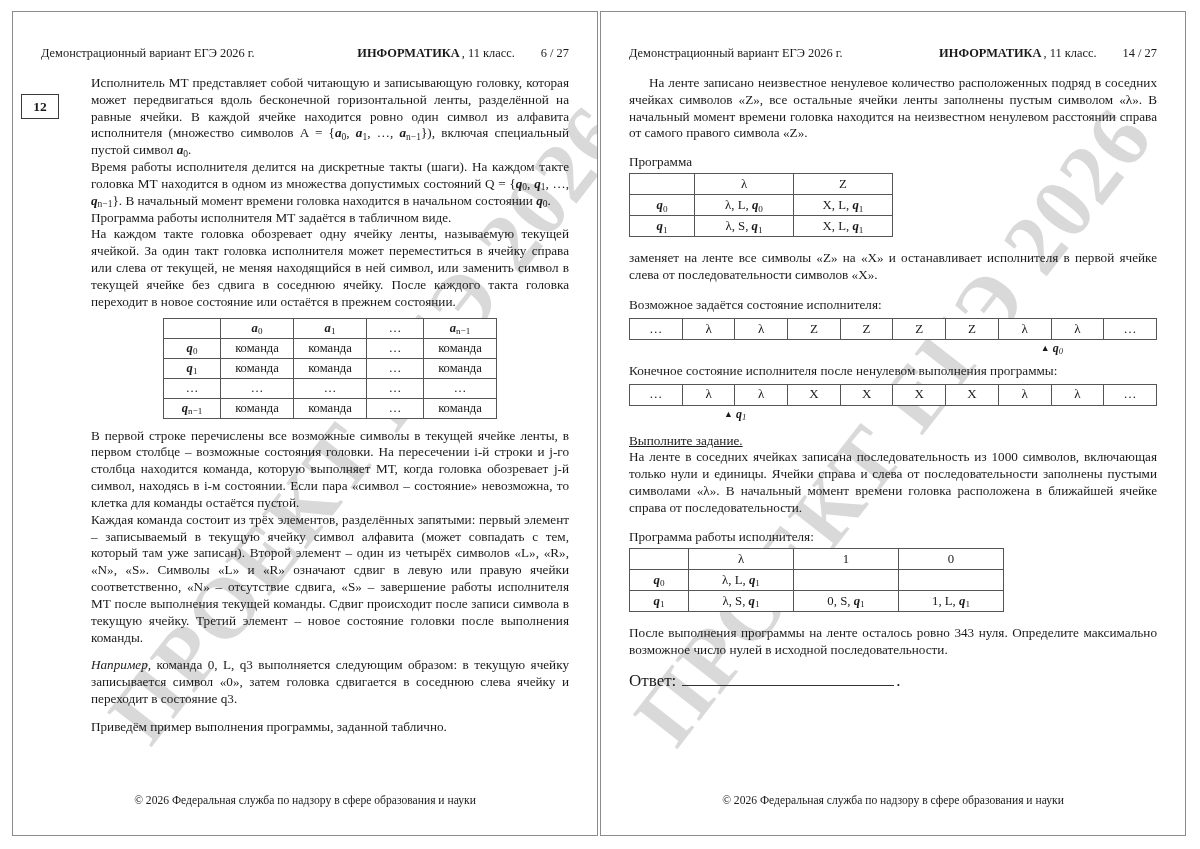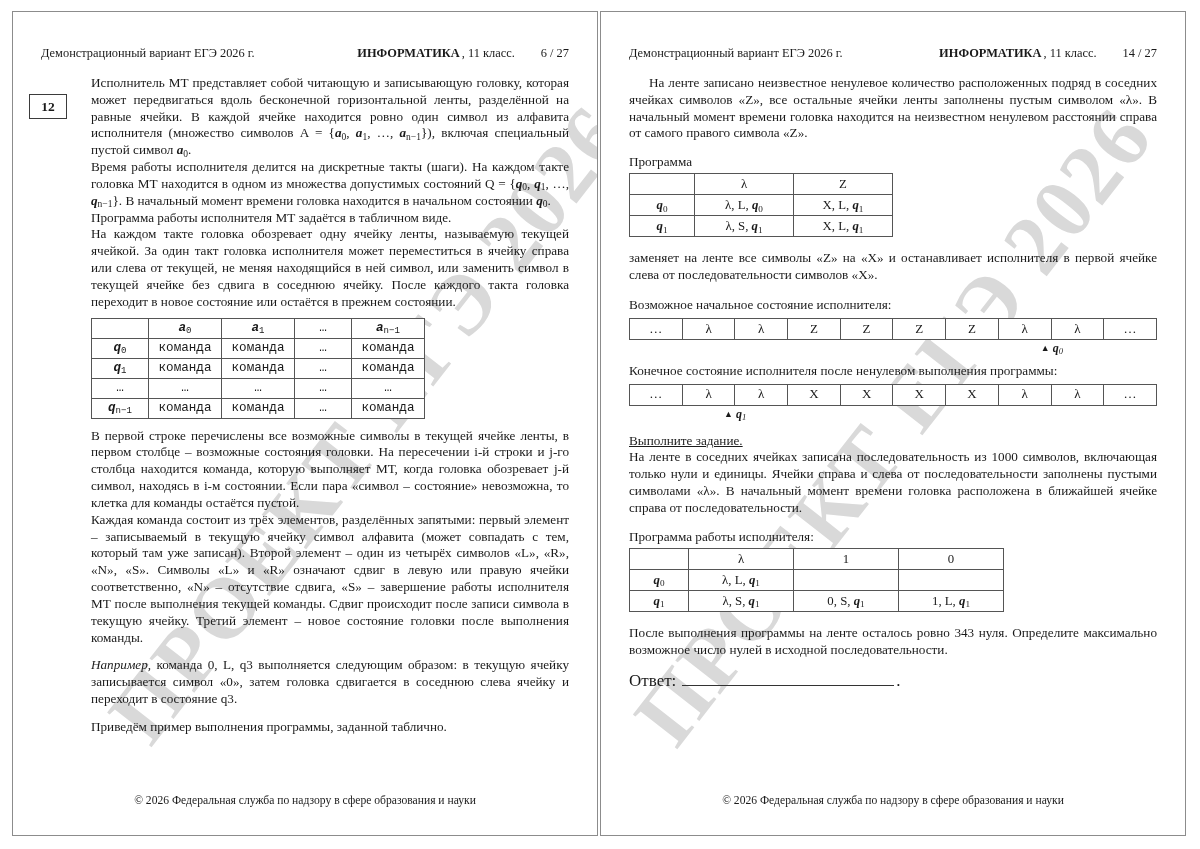--- a/index.html
+++ b/index.html
@@ -85,21 +85,21 @@
     left: 0;
     right: 0;
     bottom: 28px;
     text-align: center;
     font-size: 11.6px;
   }
 
   
   .qbox {
     position: absolute;
-    left: 16px;
+    left: 8px;
     top: 82px;
     width: 36px;
     height: 23px;
     border: 1.4px solid #3b3b3b;
     font-size: 13.5px;
     font-weight: bold;
     display: flex;
     align-items: center;
     justify-content: center;
     background: #fff;
@@ -135,22 +135,22 @@
     text-align: center;
     padding: 1px 6px;
     font-weight: normal;
     height: 17px;
     line-height: 1.12;
   }
 
   
   .cmd-table-wrap {
     display: flex;
+    justify-content: center;
     margin: 7px 0 9px 0;
-    font-family: Liberation Mono, monospace;
   }
   table.cmd-table { font-size: 12.6px; }
   table.cmd-table td { padding: 1px 5px; min-width: 46px; }
   table.cmd-table td.c-state { width: 46px; }
   table.cmd-table td.c-cmd { width: 62px; }
   table.cmd-table td.c-dots { width: 34px; }
 
   
   .prog-label { font-size: 13.2px; margin: 0 0 3px 0; }
   table.prog { margin: 0 0 0 0; font-size: 12.8px; }
@@ -320,21 +320,21 @@
               <td class="pcell">λ, S, <em class="mono-var">q</em><sub>1</sub></td>
               <td class="pcell">X, L, <em class="mono-var">q</em><sub>1</sub></td>
             </tr>
           </tbody>
         </table>
 
         <div style="height:13px;"></div>
         <p class="t">заменяет на ленте все символы «Z» на «X» и останавливает исполнителя в первой ячейке слева от последовательности символов «X».</p>
 
         <div style="height:13px;"></div>
-        <p class="t">Возможное начальное состояние исполнителя:</p>
+        <p class="t">Возможное задаётся состояние исполнителя:</p>
 
         <div style="height:4px;"></div>
         <table class="tape">
           <tbody>
             <tr>
               <td>…</td>
               <td>λ</td>
               <td>λ</td>
               <td>Z</td>
               <td>Z</td>

